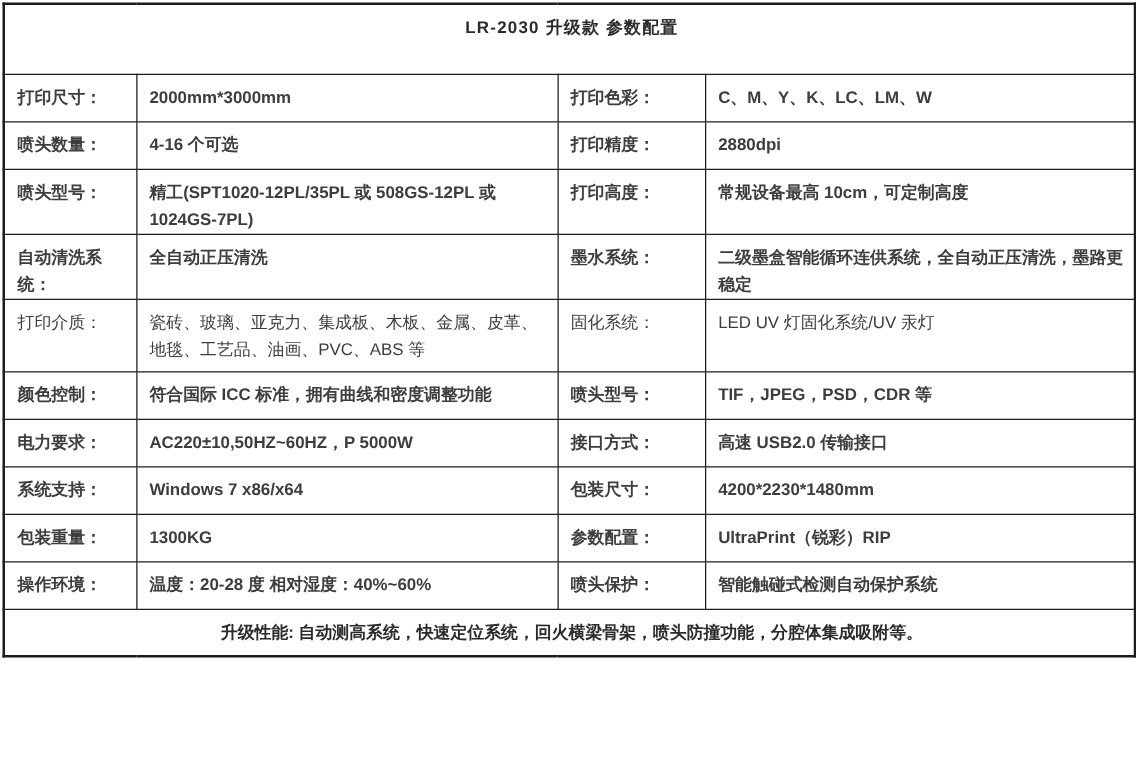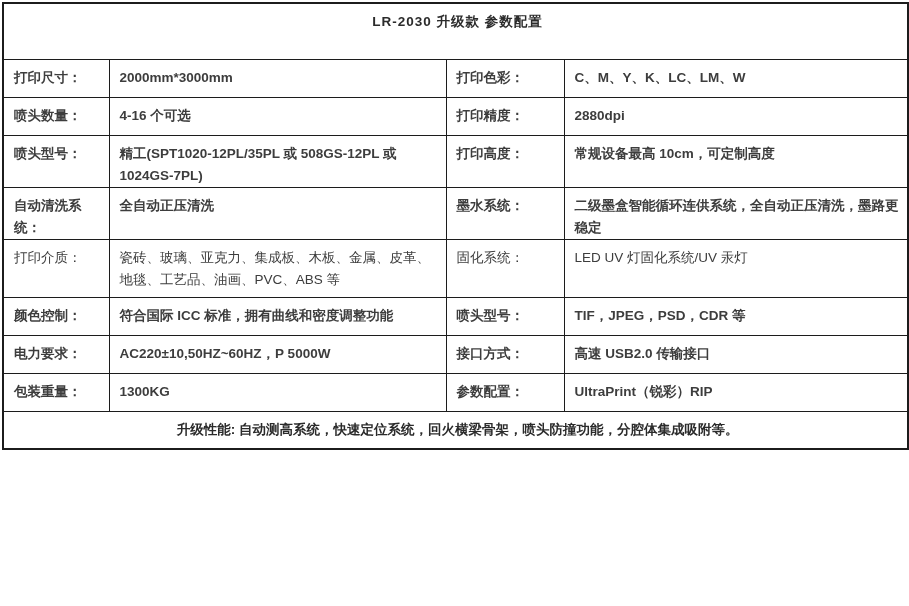--- a/index.html
+++ b/index.html
@@ -109,24 +109,36 @@
         <td class="label-cell">喷头型号：</td>
         <td class="value-cell">TIF，JPEG，PSD，CDR 等</td>
       </tr>
       <tr class="spec-row">
         <td class="label-cell">电力要求：</td>
         <td class="value-cell">AC220±10,50HZ~60HZ，P  5000W</td>
         <td class="label-cell">接口方式：</td>
         <td class="value-cell">高速 USB2.0 传输接口</td>
       </tr>
       <tr class="spec-row">
+        <td class="label-cell">系统支持：</td>
+        <td class="value-cell">Windows 7  x86/x64</td>
+        <td class="label-cell">包装尺寸：</td>
+        <td class="value-cell">4200*2230*1480mm</td>
+      </tr>
+      <tr class="spec-row">
         <td class="label-cell">包装重量：</td>
         <td class="value-cell">1300KG</td>
         <td class="label-cell">参数配置：</td>
         <td class="value-cell">UltraPrint（锐彩）RIP</td>
+      </tr>
+      <tr class="spec-row">
+        <td class="label-cell">操作环境：</td>
+        <td class="value-cell">温度：20-28 度  相对湿度：40%~60%</td>
+        <td class="label-cell">喷头保护：</td>
+        <td class="value-cell">智能触碰式检测自动保护系统</td>
       </tr>
 
       <tr>
         <td class="upgrade-cell" colspan="4">
           <span>升级性能: </span><span>自动测高系统，快速定位系统，回火横梁骨架，喷头防撞功能，分腔体集成吸附等。</span>
         </td>
       </tr>
     </tbody>
   </table>
 

